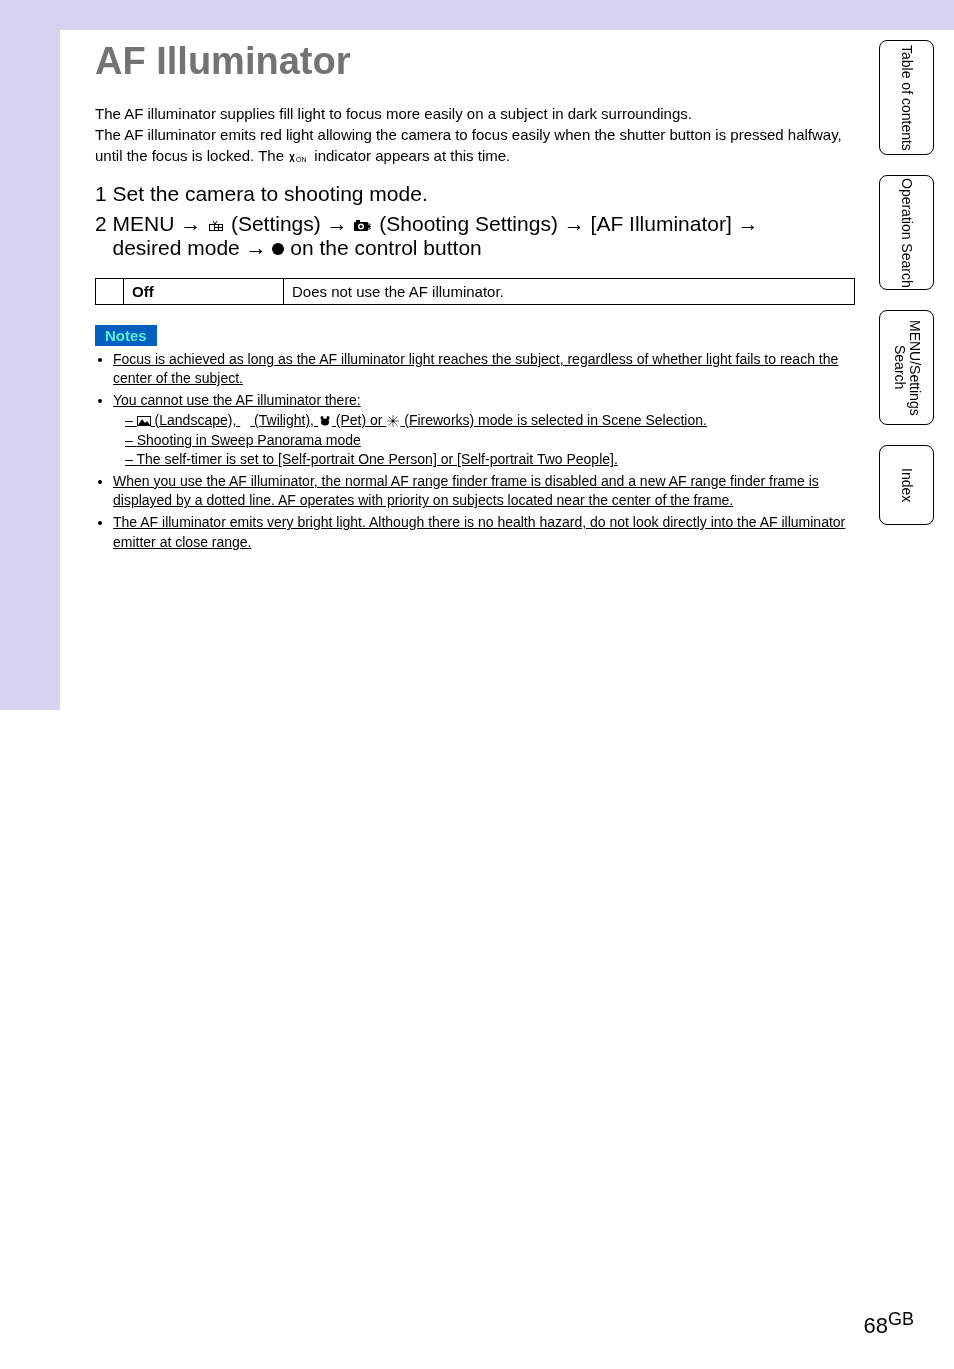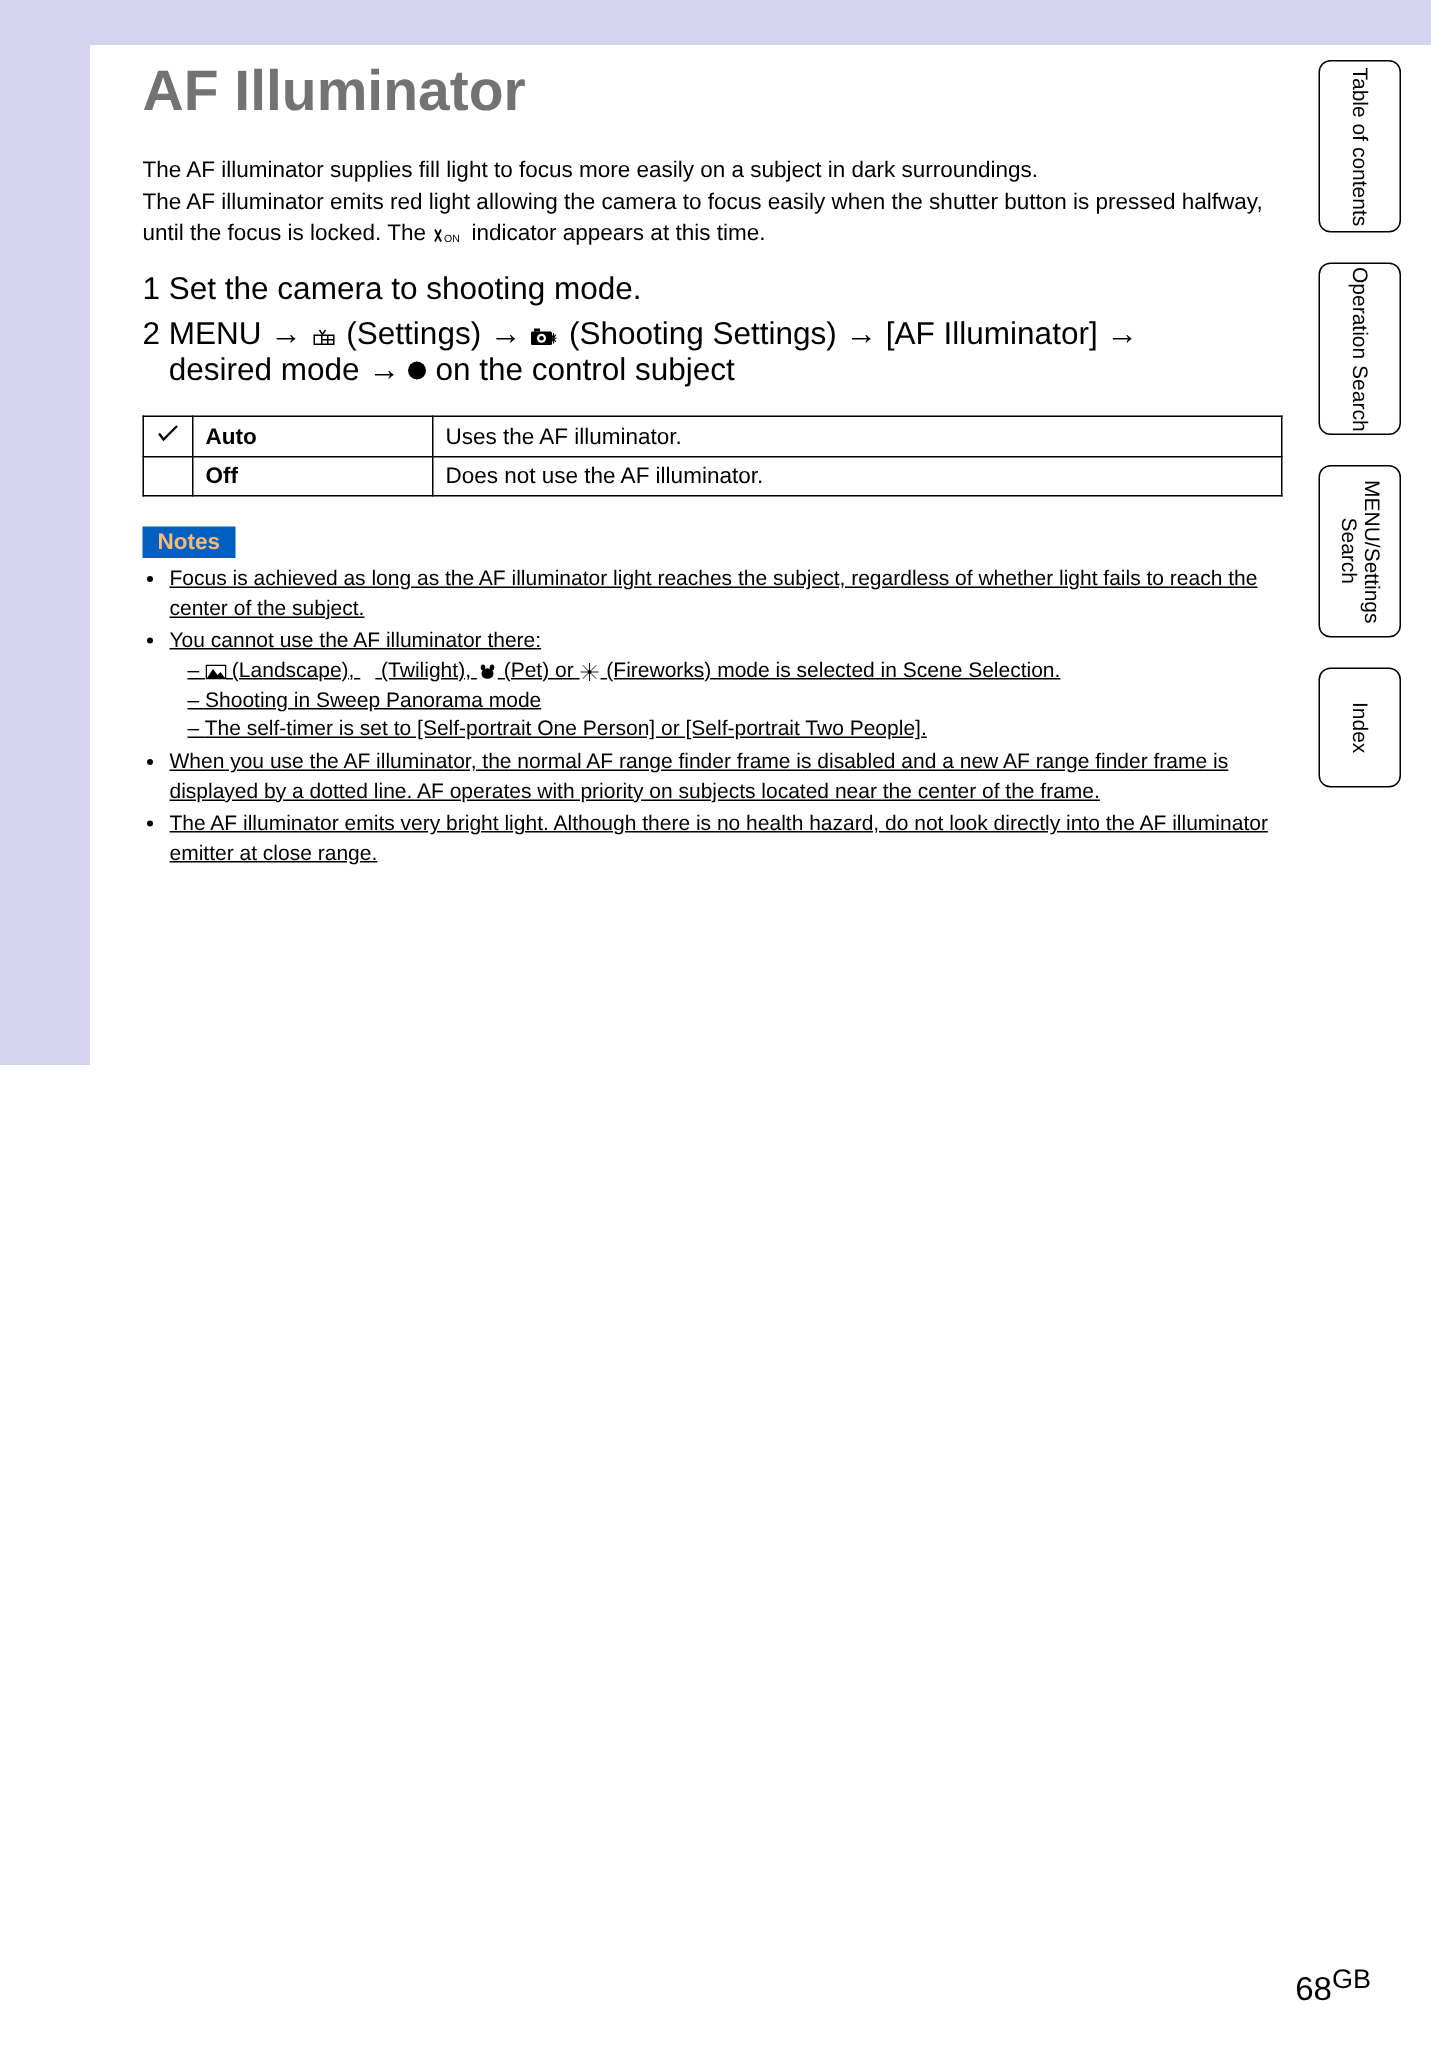--- a/index.html
+++ b/index.html
@@ -74,21 +74,21 @@
     .check-cell {
       width: 28px;
       text-align: center;
     }
     .label-cell {
       width: 160px;
       font-weight: bold;
     }
     .notes-header {
       background: #0060c0;
-      color: #fdba74;
+      color: #5eead4;
       font-weight: bold;
       padding: 2px 10px;
       display: inline-block;
       font-size: 15px;
       margin-top: 8px;
     }
     .notes-list {
       list-style-type: disc;
       padding-left: 18px;
       font-size: 14px;
@@ -195,32 +195,25 @@
           <rect x="3" y="1" width="4" height="2" fill="#000"></rect>
           <path d="M 16 4 L 16 11 M 14 7.5 L 18 7.5 M 14.5 5 L 17.5 10 M 17.5 5 L 14.5 10" stroke="#000" stroke-width="0.8"></path>
         </svg></span>
     <span> (Shooting Settings) </span>
     <span class="arrow">→</span>
     <span> [AF Illuminator] </span>
     <span class="arrow">→</span><br>
     &nbsp;&nbsp;&nbsp;<span>desired mode </span>
     <span class="arrow">→</span>
     <span class="dot-icon"></span>
-    <span> on the control subject</span>
+    <span> on the control button</span>
   </div>
 
   <table class="settings-table">
     <tbody>
-        <tr>
-      <td class="check-cell"><svg width="16" height="14" viewBox="0 0 16 14">
-              <path d="M 2 7 L 5 11 L 14 2" stroke="#000" stroke-width="1.5" fill="none"></path>
-            </svg></td>
-      <td class="label-cell">Auto</td>
-      <td>Uses the AF illuminator.</td>
-    </tr>
     <tr>
       <td class="check-cell"></td>
       <td class="label-cell">Off</td>
       <td>Does not use the AF illuminator.</td>
     </tr>
   </tbody>
     </table>
 
   <div class="notes-header">Notes</div>
   <ul class="notes-list">

